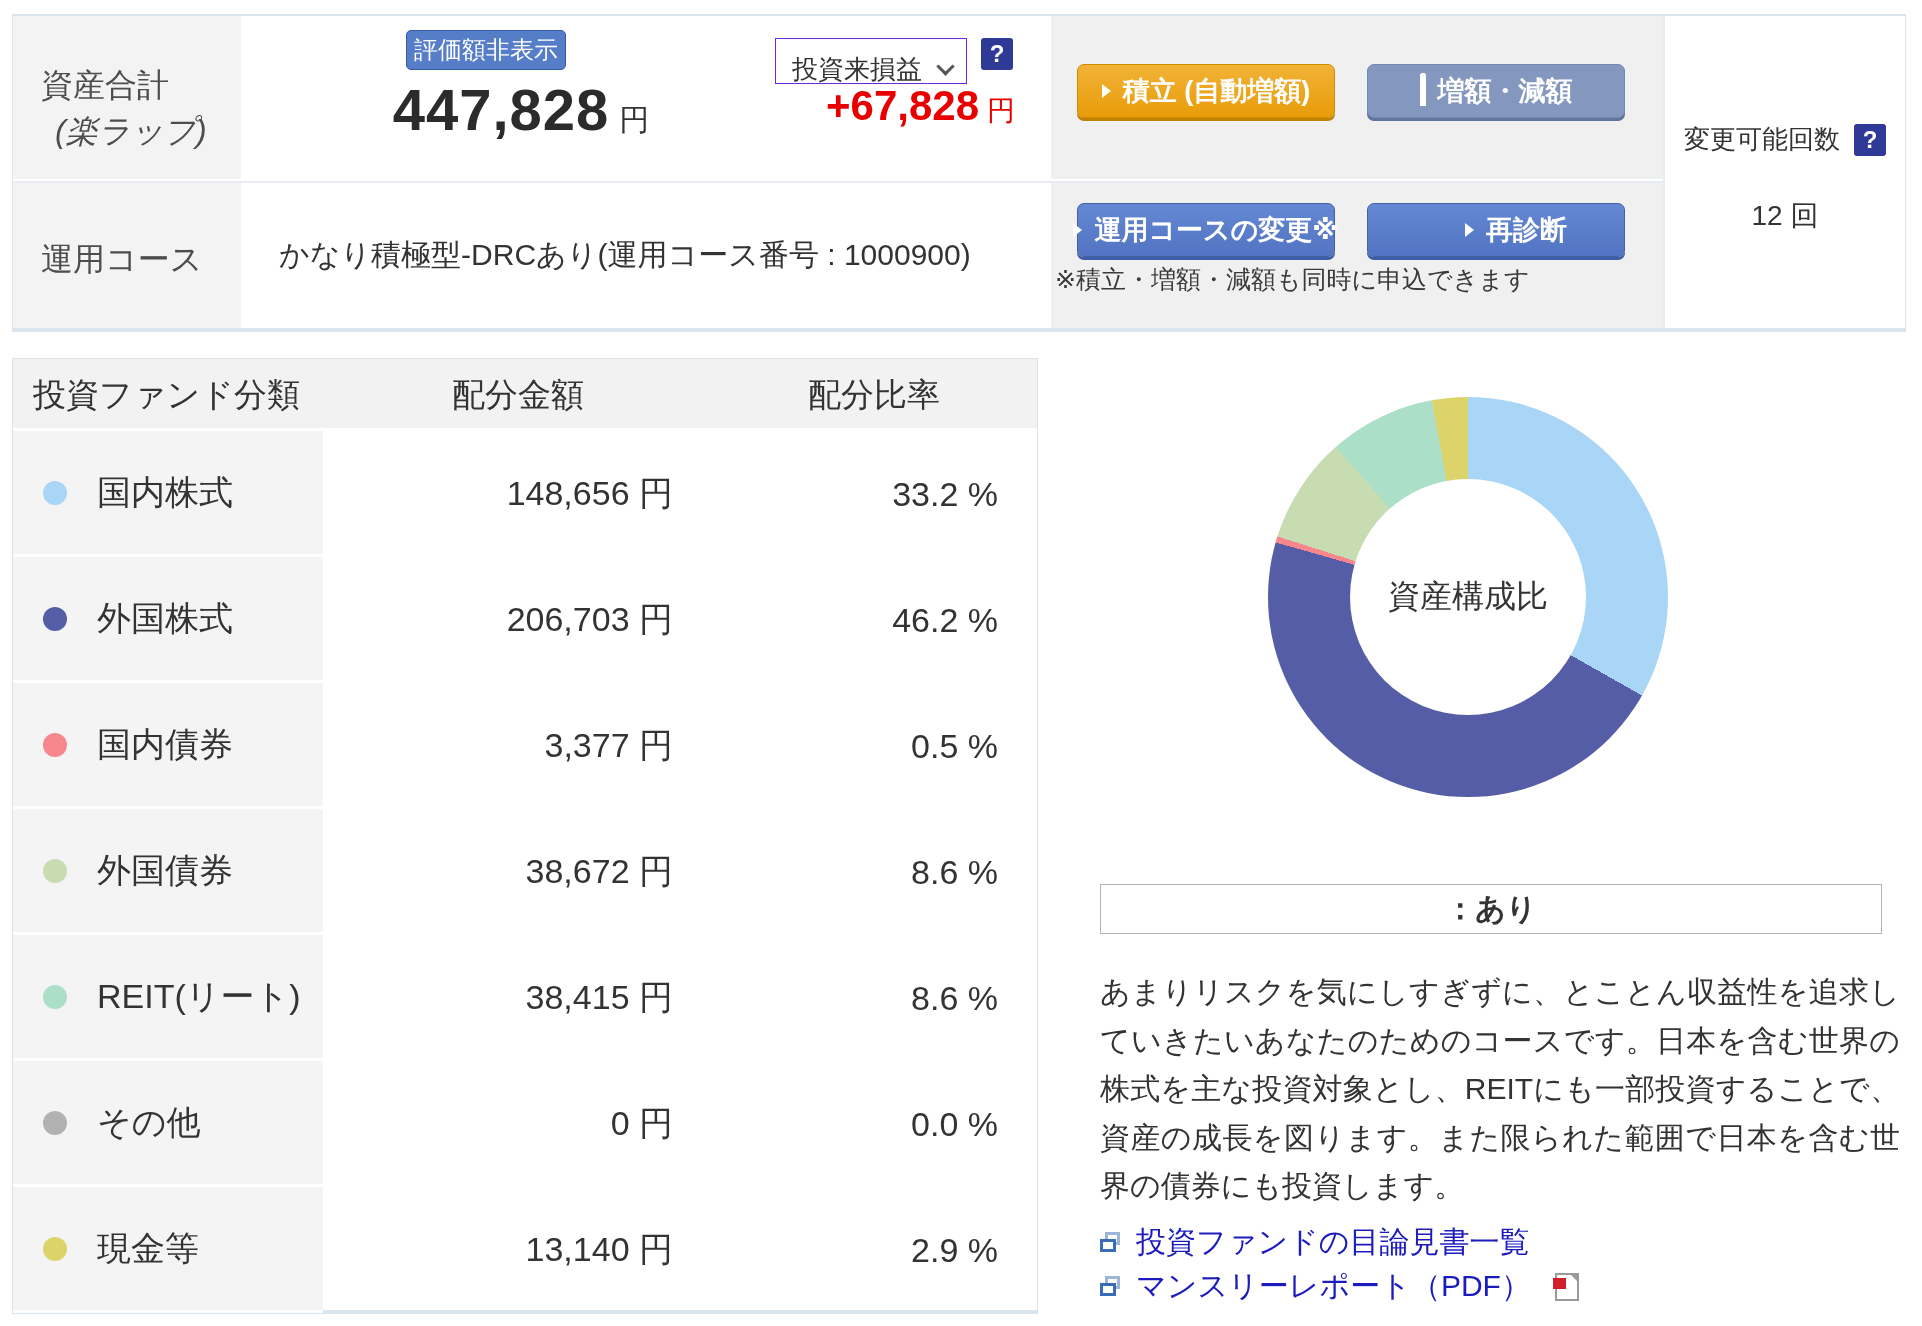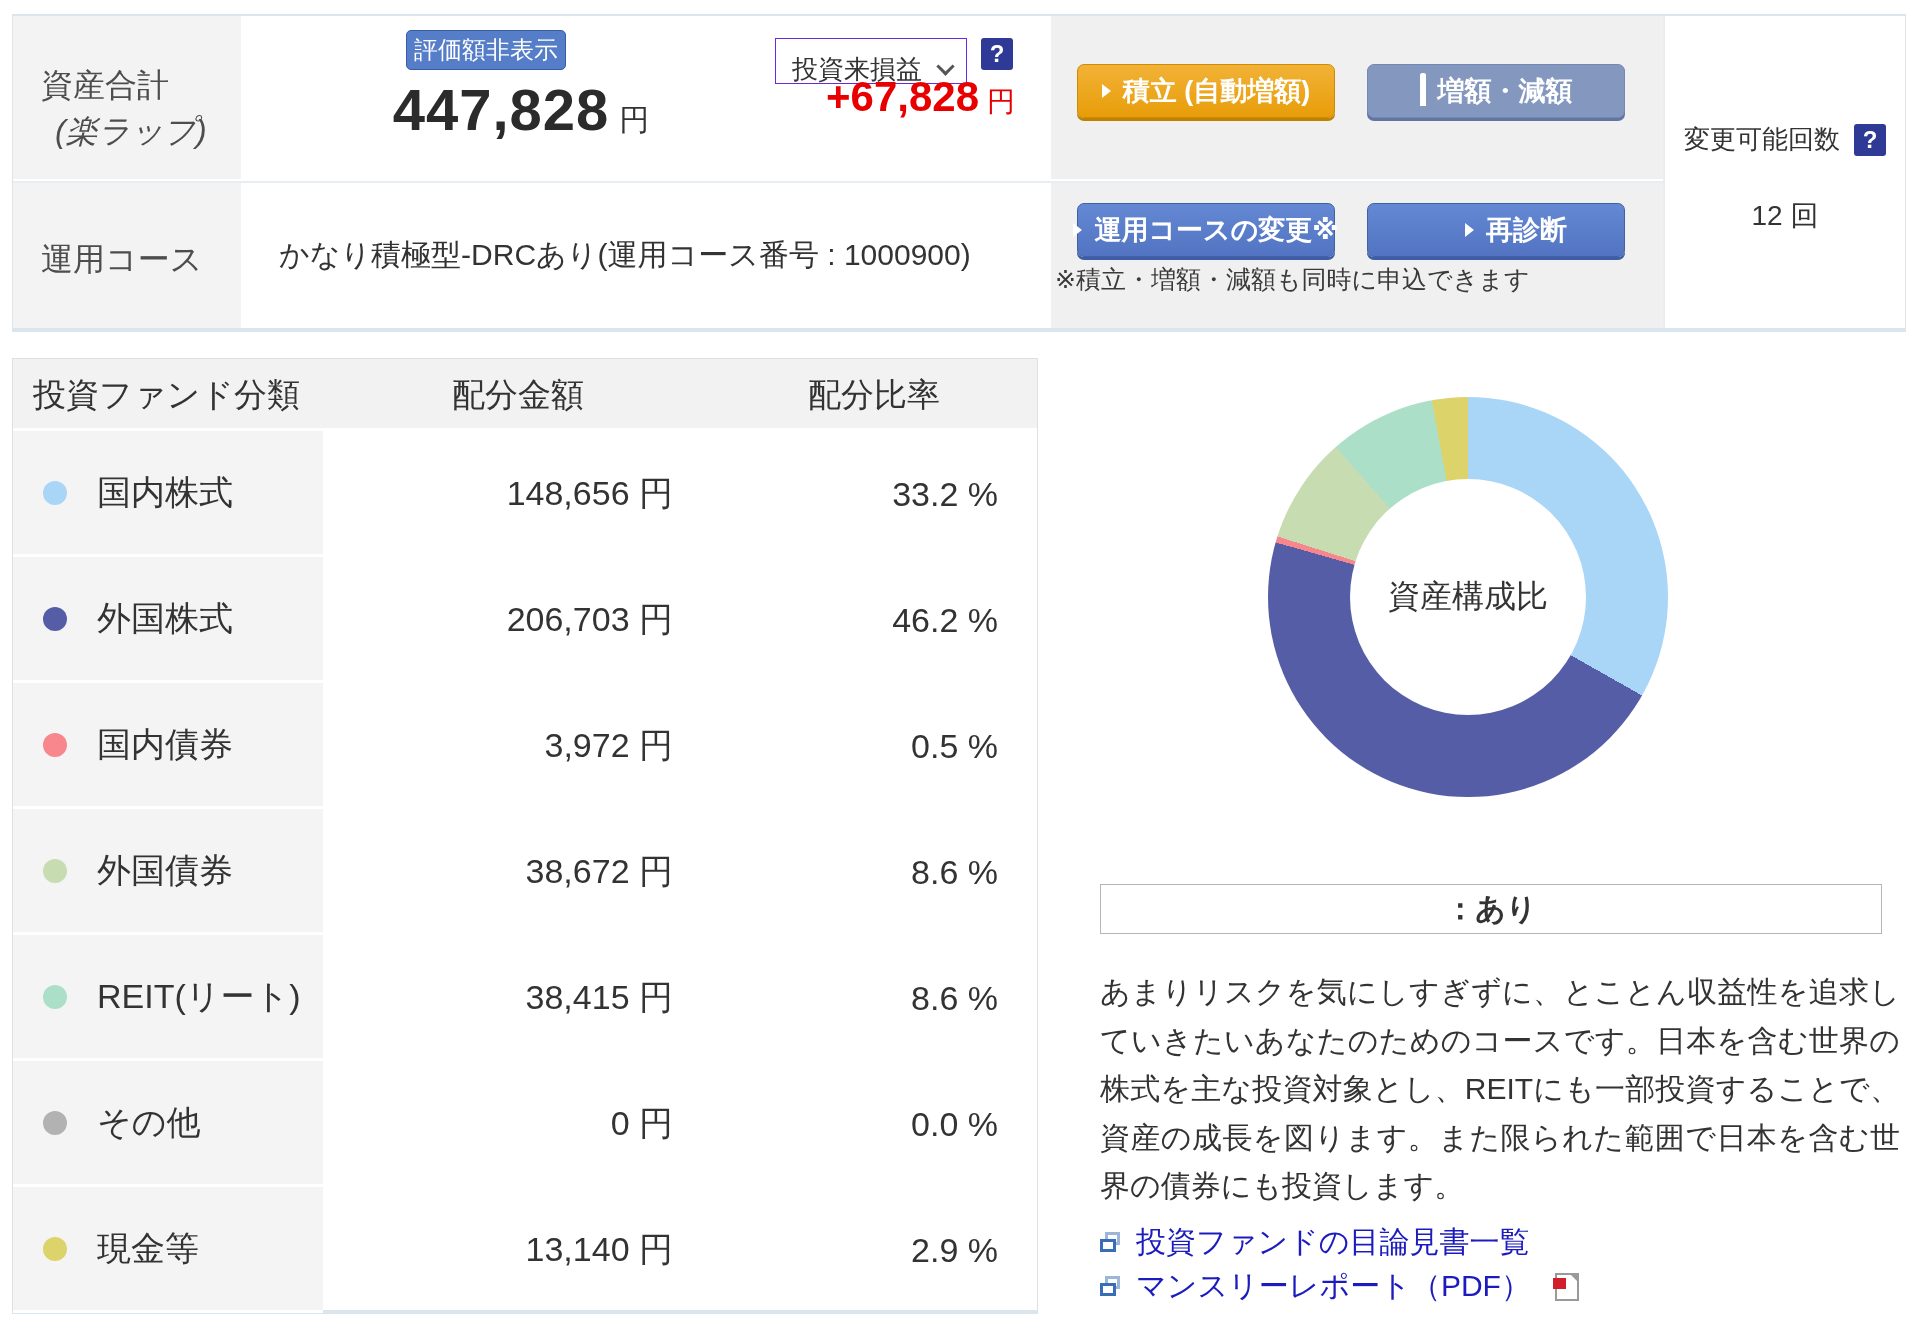--- a/index.html
+++ b/index.html
@@ -33,21 +33,21 @@
   .total-unit { font-size:30px; color:#333; margin-left:10px; }
 
   .dropdown { position:absolute; left:534px; top:22px; width:192px; height:46px; background:#fff;
     border:1px solid #6d28d9; display:flex; align-items:center; justify-content:space-between;
     padding:16px 14px 0 16px; font-size:26px; cursor:pointer; }
   .chev { width:13px; height:13px; border-right:3px solid #555; border-bottom:3px solid #555;
     transform:rotate(45deg); margin-top:-6px; }
   .help-icon { position:absolute; width:32px; height:32px; background:#2e3a96; border-radius:3px;
     color:#fff; font-size:24px; font-weight:bold; display:flex; align-items:center; justify-content:center; cursor:pointer; }
   .help1 { left:740px; top:22px; }
-  .pl-wrap { position:absolute; right:36px; top:57px; white-space:nowrap; }
+  .pl-wrap { position:absolute; right:36px; top:66px; white-space:nowrap; }
   .pl-num { font-size:42px; font-weight:bold; color:#e80000; }
   .pl-unit { font-size:28px; color:#e80000; margin-left:8px; }
 
   .act-btn { position:absolute; width:258px; height:54px; border-radius:7px; color:#fff;
     font-size:27px; font-weight:bold; display:flex; align-items:center; justify-content:center;
     gap:12px; cursor:pointer; white-space:nowrap; }
   .btn-orange { background:linear-gradient(#f2b237,#e89d09); border:1px solid #cf8c00; box-shadow:0 3px 0 #bf8100; }
   .btn-slate  { background:#8397bf; border:1px solid #7388b3; box-shadow:0 3px 0 #5f769e; }
   .btn-blue   { background:linear-gradient(#6488d4,#5274c2); border:1px solid #44619f; box-shadow:0 3px 0 #3d5da8; }
   .b1 { left:26px; top:48px; }
@@ -195,21 +195,21 @@
           <span class="t-cat">外国株式</span>
         </div>
       <div class="t-amount">206,703 円</div>
       <div class="t-ratio">46.2 %</div>
     </div>
     <div class="t-row">
       <div class="t-labelcell">
           <span class="dot" style="background: rgb(247, 135, 141);"></span>
           <span class="t-cat">国内債券</span>
         </div>
-      <div class="t-amount">3,972 円</div>
+      <div class="t-amount">3,377 円</div>
       <div class="t-ratio">0.5 %</div>
     </div>
     <div class="t-row">
       <div class="t-labelcell">
           <span class="dot" style="background: rgb(200, 220, 178);"></span>
           <span class="t-cat">外国債券</span>
         </div>
       <div class="t-amount">38,672 円</div>
       <div class="t-ratio">8.6 %</div>
     </div>

